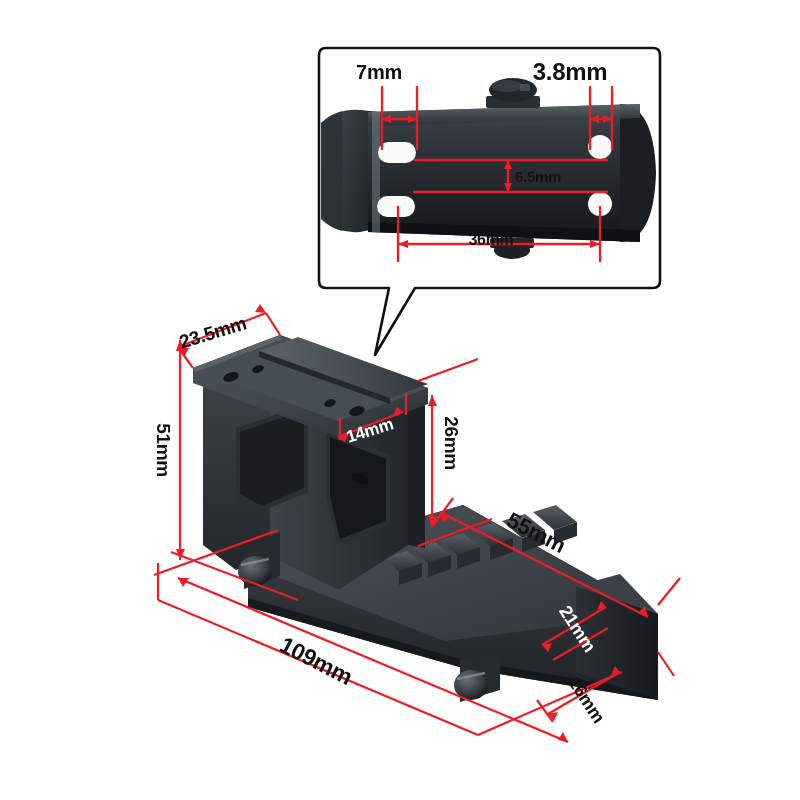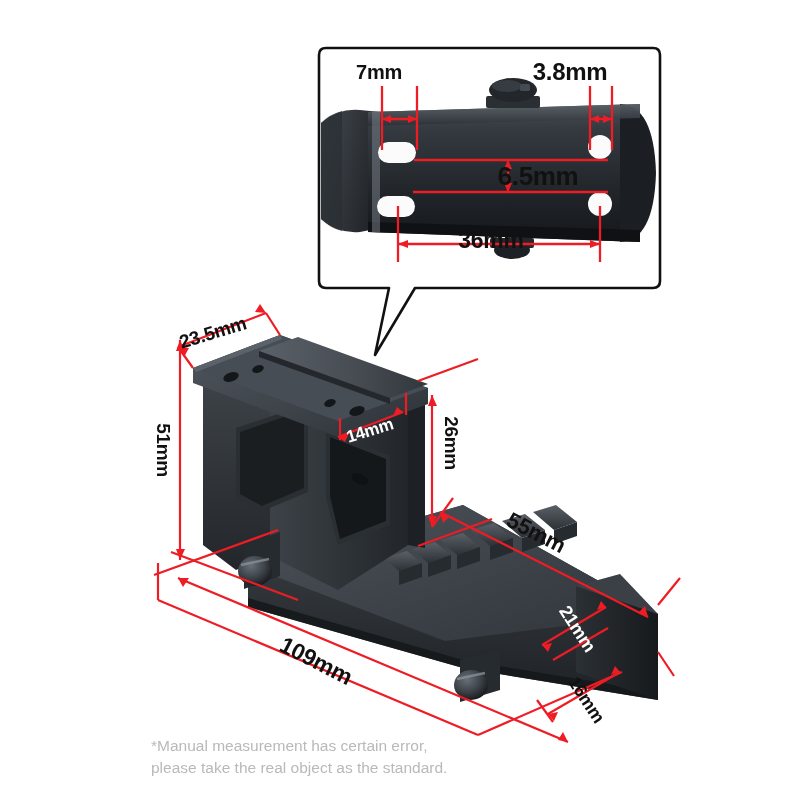--- a/index.html
+++ b/index.html
@@ -279,28 +279,26 @@
       <polygon points="598,607 589,610 593,601"></polygon>
       <polygon points="540,714 550,712 546,721"></polygon>
       <polygon points="612,672 603,675 607,666"></polygon>
       <polygon points="170,578 181,578 175,587"></polygon>
       <polygon points="560,742 550,740 555,732"></polygon>
     </g>
   </svg>
 
   <div class="dimlabel" style="left:371px;top:72px;font-size:20px;transform:translate(-50%,-50%);">7mm</div>
   <div class="dimlabel" style="left:562px;top:72px;font-size:24px;transform:translate(-50%,-50%);">3.8mm</div>
-  <div class="dimlabel" style="left:530px;top:176px;font-size:26px;transform:translate(-50%,-50%);">6.5mm</div>
-  <div class="dimlabel" style="left:483px;top:240px;font-size:23px;transform:translate(-50%,-50%);">36mm</div>
+  <div class="dimlabel" style="left:530px;top:176px;font-size:15px;transform:translate(-50%,-50%);">6.5mm</div>
+  <div class="dimlabel" style="left:483px;top:240px;font-size:16px;transform:translate(-50%,-50%);">36mm</div>
 
   <div class="dimlabel" style="left:205px;top:333px;font-size:19px;transform:translate(-50%,-50%) rotate(-17deg);">23.5mm</div>
   <div class="dimlabel" style="left:155px;top:450px;font-size:19px;transform:translate(-50%,-50%) rotate(90deg);">51mm</div>
   <div class="dimlabel white" style="left:362px;top:431px;font-size:17px;transform:translate(-50%,-50%) rotate(-17deg);">14mm</div>
   <div class="dimlabel" style="left:443px;top:443px;font-size:19px;transform:translate(-50%,-50%) rotate(90deg);">26mm</div>
   <div class="dimlabel" style="left:528px;top:533px;font-size:22px;transform:translate(-50%,-50%) rotate(27deg);">55mm</div>
   <div class="dimlabel white" style="left:569px;top:629px;font-size:18px;transform:translate(-50%,-50%) rotate(57deg);">21mm</div>
   <div class="dimlabel" style="left:578px;top:700px;font-size:18px;transform:translate(-50%,-50%) rotate(57deg);">16mm</div>
   <div class="dimlabel" style="left:308px;top:661px;font-size:23px;transform:translate(-50%,-50%) rotate(27deg);">109mm</div>
 
-  <div id="disclaimer">*Manual measurement has certain error,
- please take the real object as the standard.</div>
 
 </div>
 
 </body></html>

